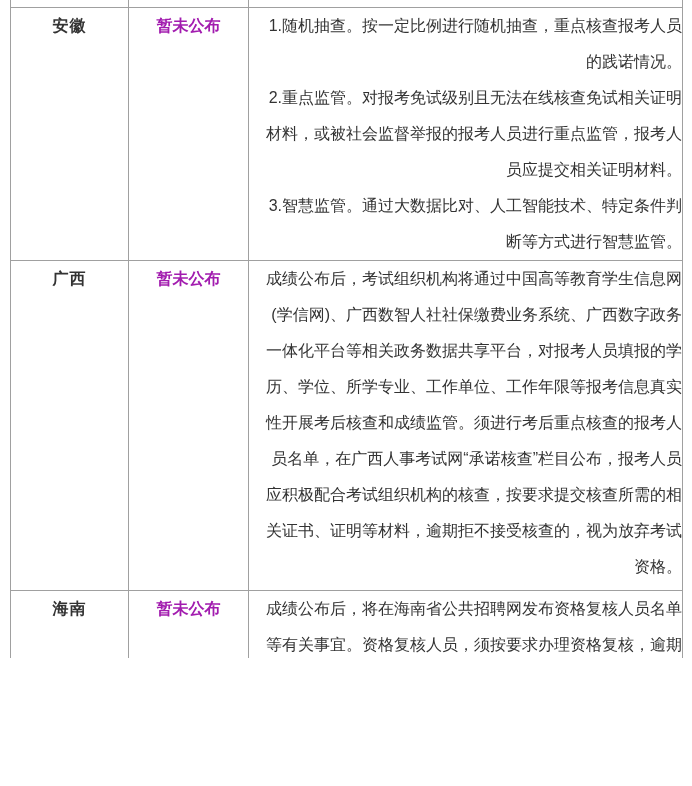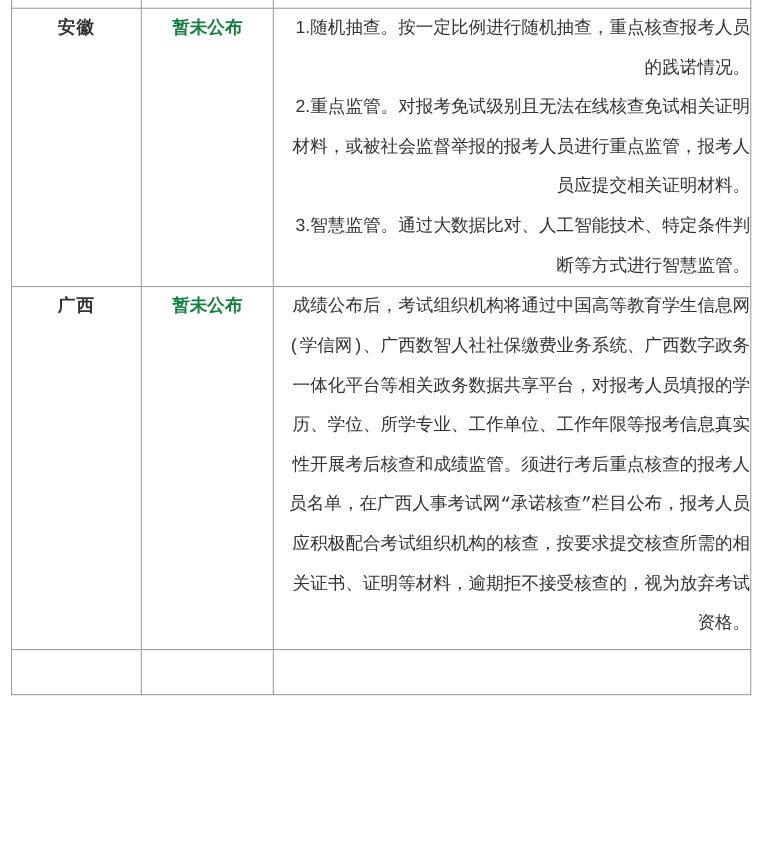--- a/index.html
+++ b/index.html
@@ -44,32 +44,32 @@
     text-align: center;
     font-weight: bold;
     line-height: 36px;
     color: #333333;
     letter-spacing: 1px;
   }
   td.cell-status {
     text-align: center;
     font-weight: bold;
     line-height: 36px;
-    color: #15803d;
+    color: #a21caf;
   }
   td.cell-details {
     text-align: right;
     line-height: 36px;
     padding: 0 8px;
     white-space: pre-line;
   }
   tr.stub-row-top td    { height: 12px; }
   tr.stub-row-bottom td { height: 40px; }
   tr.row-anhui td   { height: 250px; }
-  tr.row-guangxi td { height: 329px; font-family: Liberation Mono, monospace; }
+  tr.row-guangxi td { height: 329px; }
   tr.row-hainan td  { height: 114px; }
   tr.row-fujian td  { height: 76px; }
 </style>
 </head>
 <body>
 
 <div class="viewport">
   <table class="province-table">
     <colgroup>
       <col class="col-province">
@@ -102,20 +102,27 @@
 (学信网)、广西数智人社社保缴费业务系统、广西数字政务
 一体化平台等相关政务数据共享平台，对报考人员填报的学
 历、学位、所学专业、工作单位、工作年限等报考信息真实
 性开展考后核查和成绩监管。须进行考后重点核查的报考人
 员名单，在广西人事考试网“承诺核查”栏目公布，报考人员
 应积极配合考试组织机构的核查，按要求提交核查所需的相
 关证书、证明等材料，逾期拒不接受核查的，视为放弃考试
 资格。</td>
       </tr>
 
+      <tr class="row-hainan">
+        <td class="cell-province">海南</td>
+        <td class="cell-status">暂未公布</td>
+        <td class="cell-details">成绩公布后，将在海南省公共招聘网发布资格复核人员名单
+等有关事宜。资格复核人员，须按要求办理资格复核，逾期
+拒不接受核查的，考试成绩按无效处理。</td>
+      </tr>
 
 
       <tr class="stub-row-bottom">
         <td></td>
         <td></td>
         <td></td>
       </tr>
     </tbody>
   </table>
 </div>

